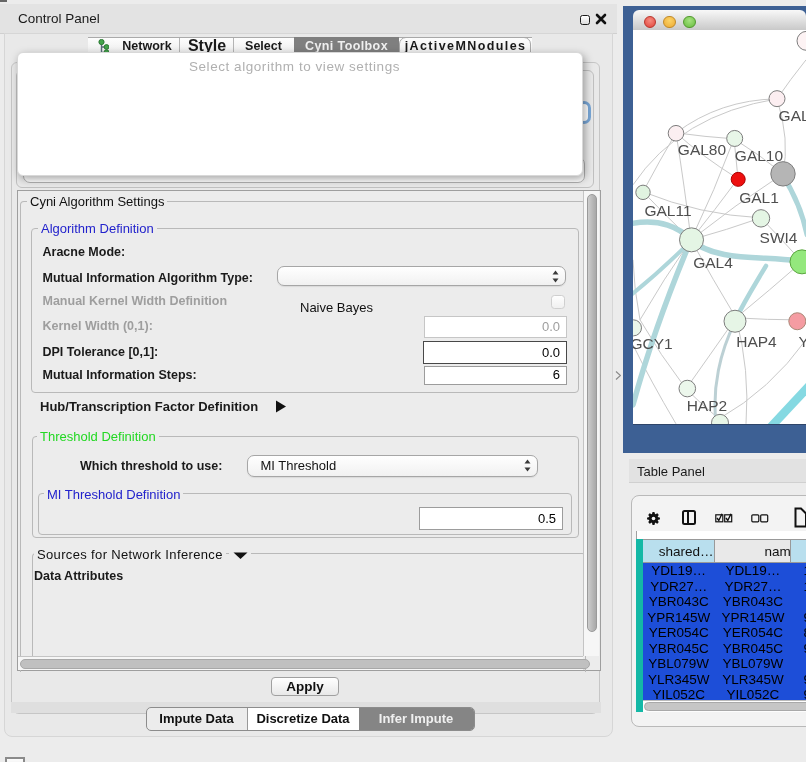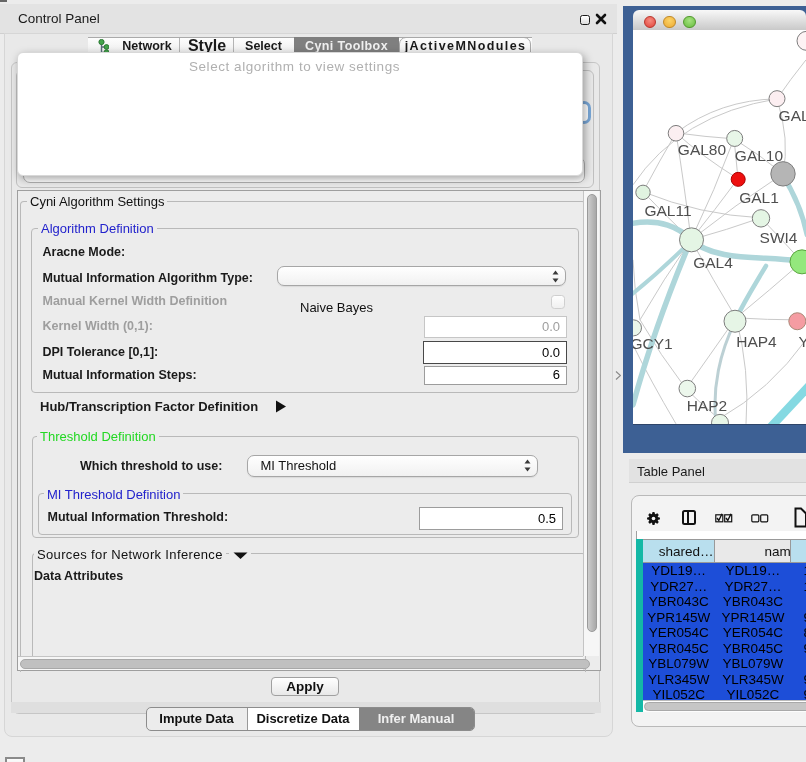--- a/index.html
+++ b/index.html
@@ -107,21 +107,20 @@
     <div class="ct" style="left:12.5px;line-height:20px;">MI Threshold</div>
     <svg class="abs" style="right:5px;top:3.5px;" width="9" height="13" viewBox="0 0 9 13">
       <path d="M4.5 0.5 L7.5 4.5 L1.5 4.5 Z" fill="#3a3a3a"></path>
         <path d="M4.5 12.5 L7.5 8.5 L1.5 8.5 Z" fill="#3a3a3a"></path>
     </svg>
   </div>
 
   <div class="grp" style="left:38px;top:493px;width:532px;height:40px;"></div>
   <div class="gt" style="left:44px;top:486.5px;color:#2222cc;">MI Threshold Definition</div>
 
-  <div class="lbl" style="left:47.5px;top:509.5px;">Mutual Information Threshold:</div>
   <div class="field" style="left:419px;top:506.5px;width:142px;height:21px;">
     <div class="fv" style="line-height:21px;">0.5</div>
   </div>
 
   <div class="grp" style="left:32px;top:553px;width:551.5px;height:116px;border-bottom:none;"></div>
   <div class="gt" style="left:34px;top:546.5px;color:#111;font-weight:normal;letter-spacing:0.35px;">Sources for Network Inference</div>
   <div class="abs" style="left:229px;top:548px;width:22px;height:12px;background:#ececec;"></div>
   <svg class="abs" style="left:233px;top:551.5px;" width="15" height="7.5" viewBox="0 0 15 7.5">
       <path d="M0.5 0.5 L14.5 0.5 L7.5 7 Z" fill="#111"></path>
     </svg>
@@ -133,21 +132,21 @@
   <div class="abs" style="left:586.5px;top:194px;width:8px;height:436px;background:linear-gradient(90deg,#cdcdcd,#a8a8a8);border:1px solid #9a9a9a;border-radius:5px;"></div>
   <div class="abs" style="left:18px;top:655.5px;width:565px;height:13.5px;background:#f6f6f6;border-top:1px solid #c4c4c4;"></div>
   <div class="abs" style="left:20px;top:658.5px;width:568px;height:8px;background:#c0c0c0;border:1px solid #a8a8a8;border-radius:5px;"></div>
 
   <div class="abs" style="left:271px;top:676.5px;width:66px;height:17.5px;border:1px solid #a0a0a0;border-radius:4px;background:linear-gradient(#ffffff,#e8e8e8);text-align:center;line-height:17.5px;font-size:13.5px;font-weight:bold;color:#111;">Apply</div>
 
   <div class="abs" style="left:11px;top:702px;width:590px;height:10.5px;background:#dfdfdf;"></div>
   <div class="abs" style="left:145.5px;top:706.5px;width:327px;height:22px;border:1px solid #8c8c8c;border-radius:5px;background:#ececec;overflow:hidden;">
     <div class="abs" style="left:0;top:0;width:100px;height:22px;line-height:22px;text-align:center;font-size:13px;font-weight:bold;color:#111;border-right:1px solid #999;">Impute Data</div>
     <div class="abs" style="left:101px;top:0;width:111px;height:22px;line-height:22px;text-align:center;font-size:13px;font-weight:bold;color:#111;background:#fff;">Discretize Data</div>
-    <div class="abs" style="left:212px;top:0;width:115px;height:22px;line-height:22px;text-align:center;font-size:13px;font-weight:bold;color:#f0f0f0;background:#858585;">Infer Manual</div>
+    <div class="abs" style="left:212px;top:0;width:115px;height:22px;line-height:22px;text-align:center;font-size:13px;font-weight:bold;color:#f0f0f0;background:#858585;">Infer Impute</div>
   </div>
 
   <div class="abs" style="left:5px;top:757px;width:16px;height:8px;border:2px solid #8a8a8a;background:linear-gradient(#fcfcfc,#ececec);"></div>
 
   <svg class="abs" style="left:615px;top:371px;" width="6" height="9" viewBox="0 0 6 9">
       <path d="M1 0.5 L5.5 4.5 L1 8.5" fill="none" stroke="#8a8a8a" stroke-width="1.2"></path>
     </svg>
 
   <div class="abs" style="left:622.7px;top:6px;width:184px;height:447px;background:#3d6094;"></div>
   <div class="abs" style="left:633px;top:9.7px;width:173px;height:20.6px;background:linear-gradient(#f8f8f8,#c9c9c9);border-bottom:1px solid #9a9a9a;border-radius:6px 6px 0 0;"></div>

